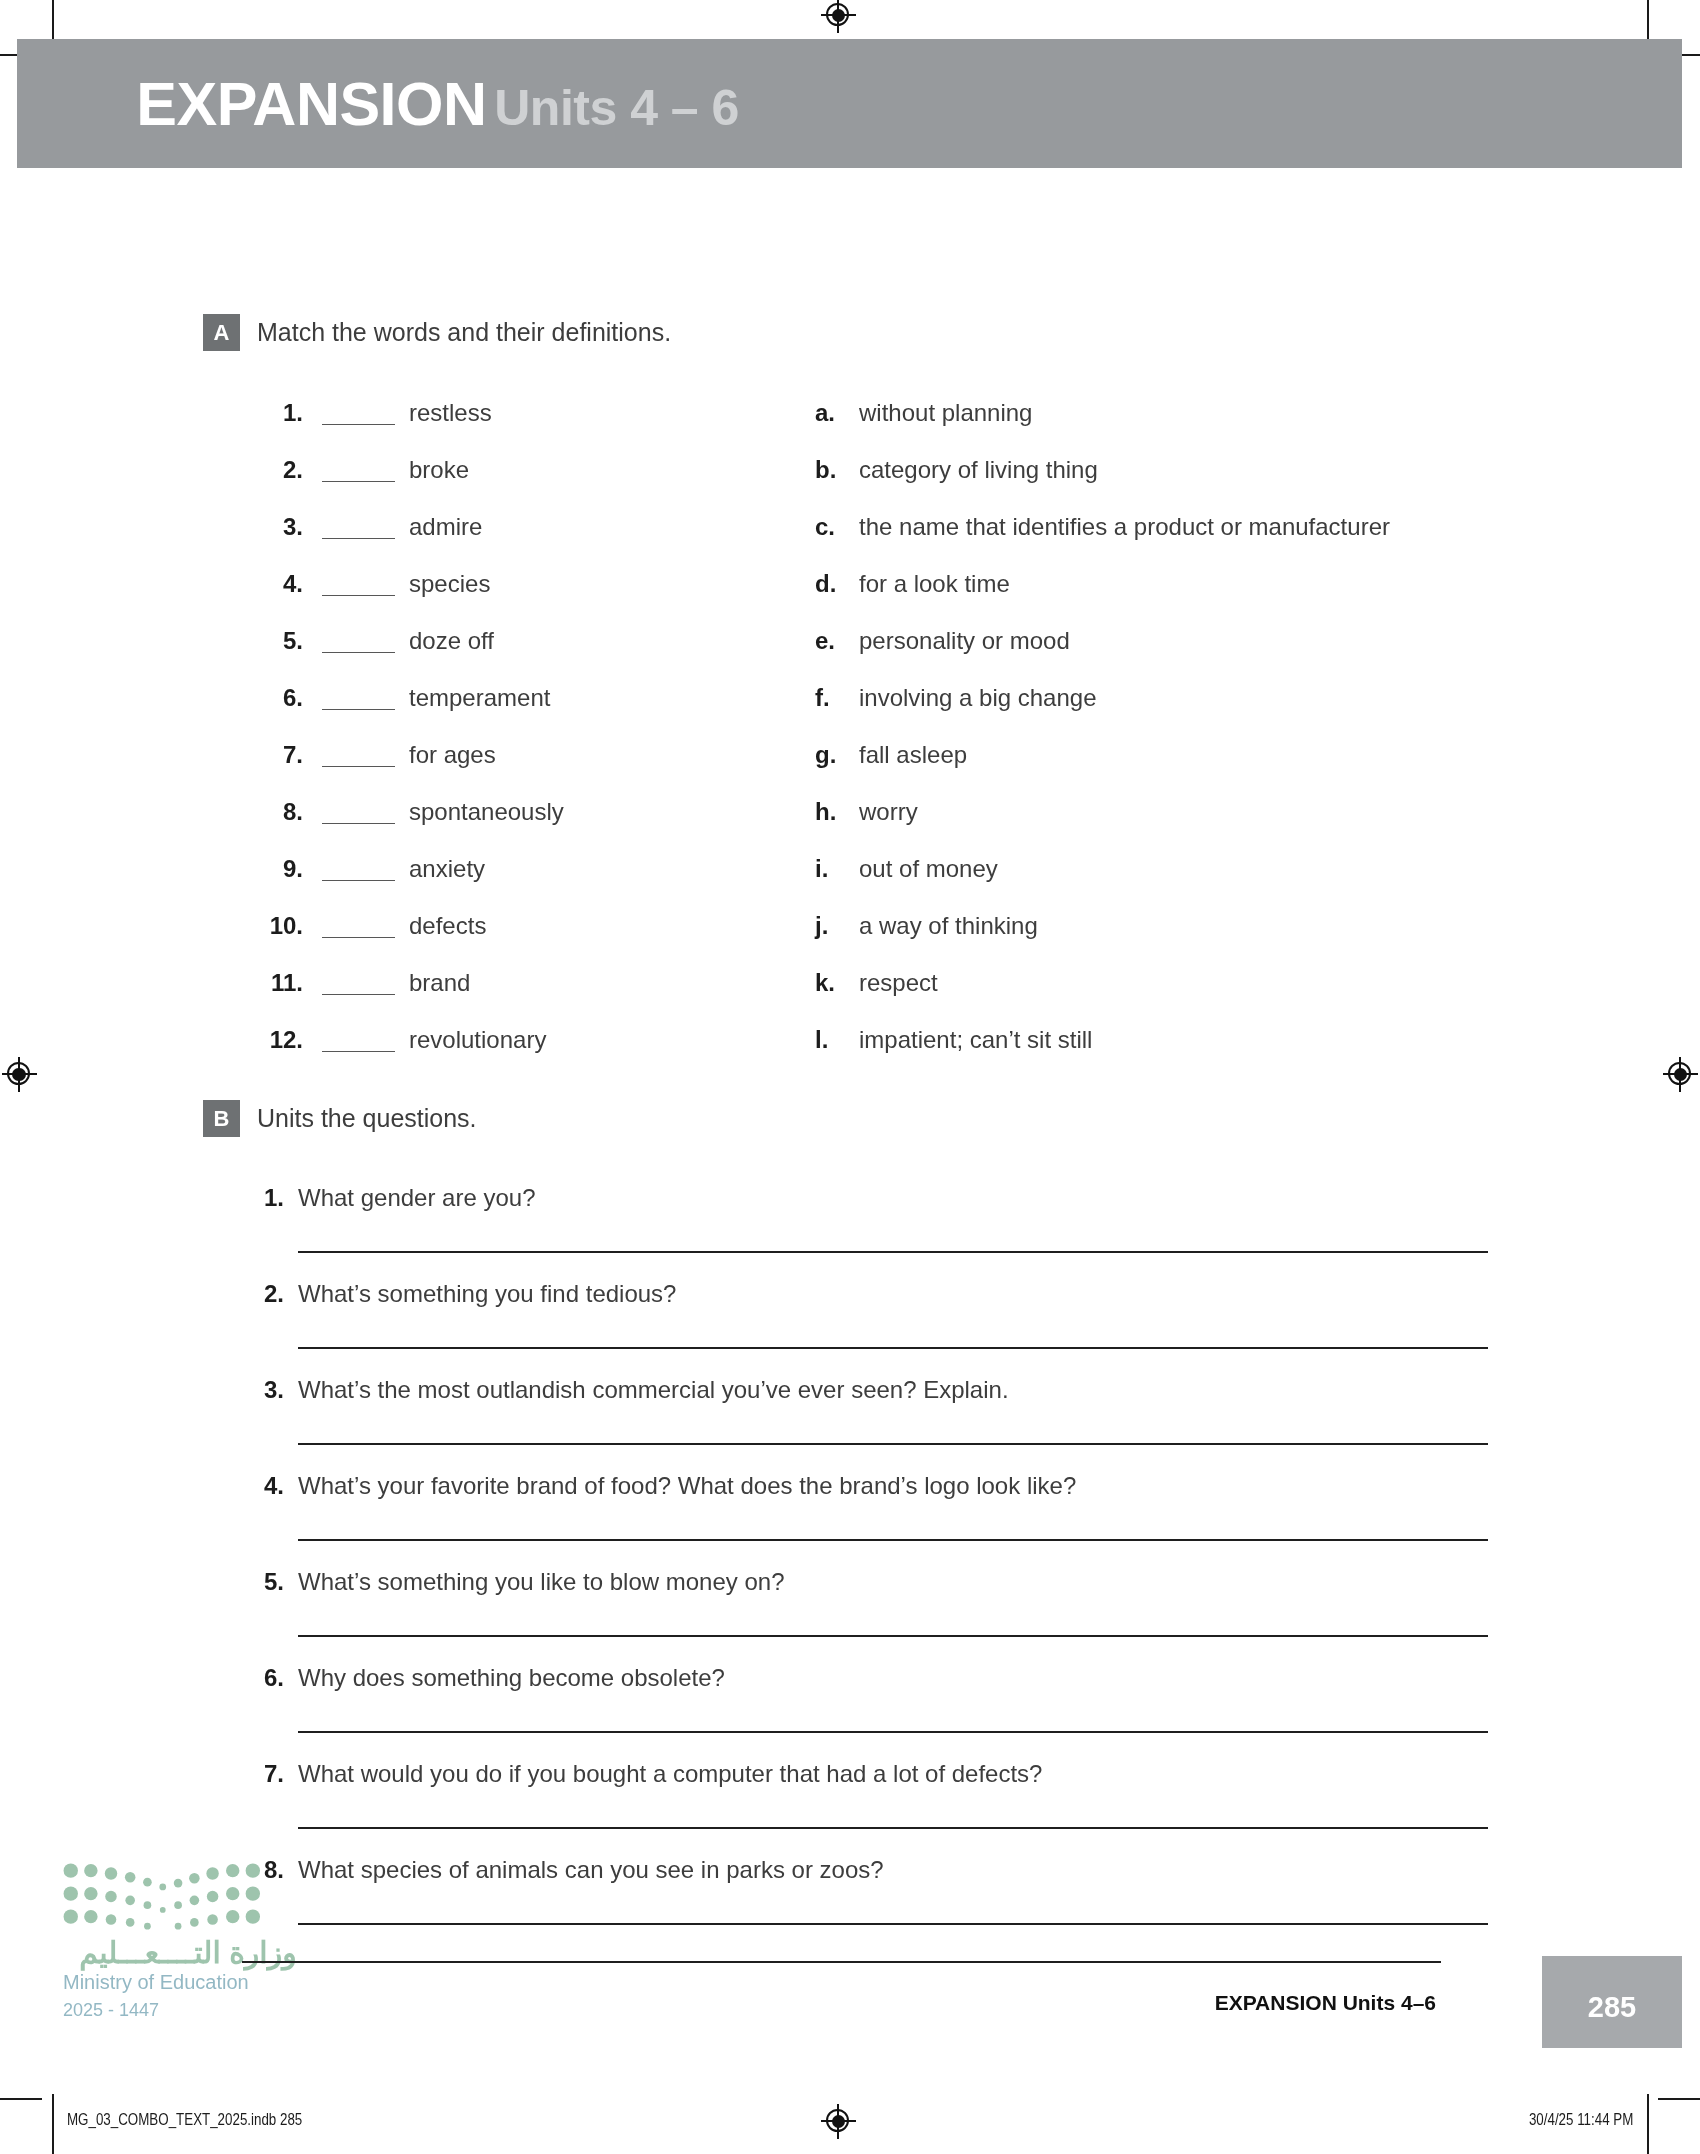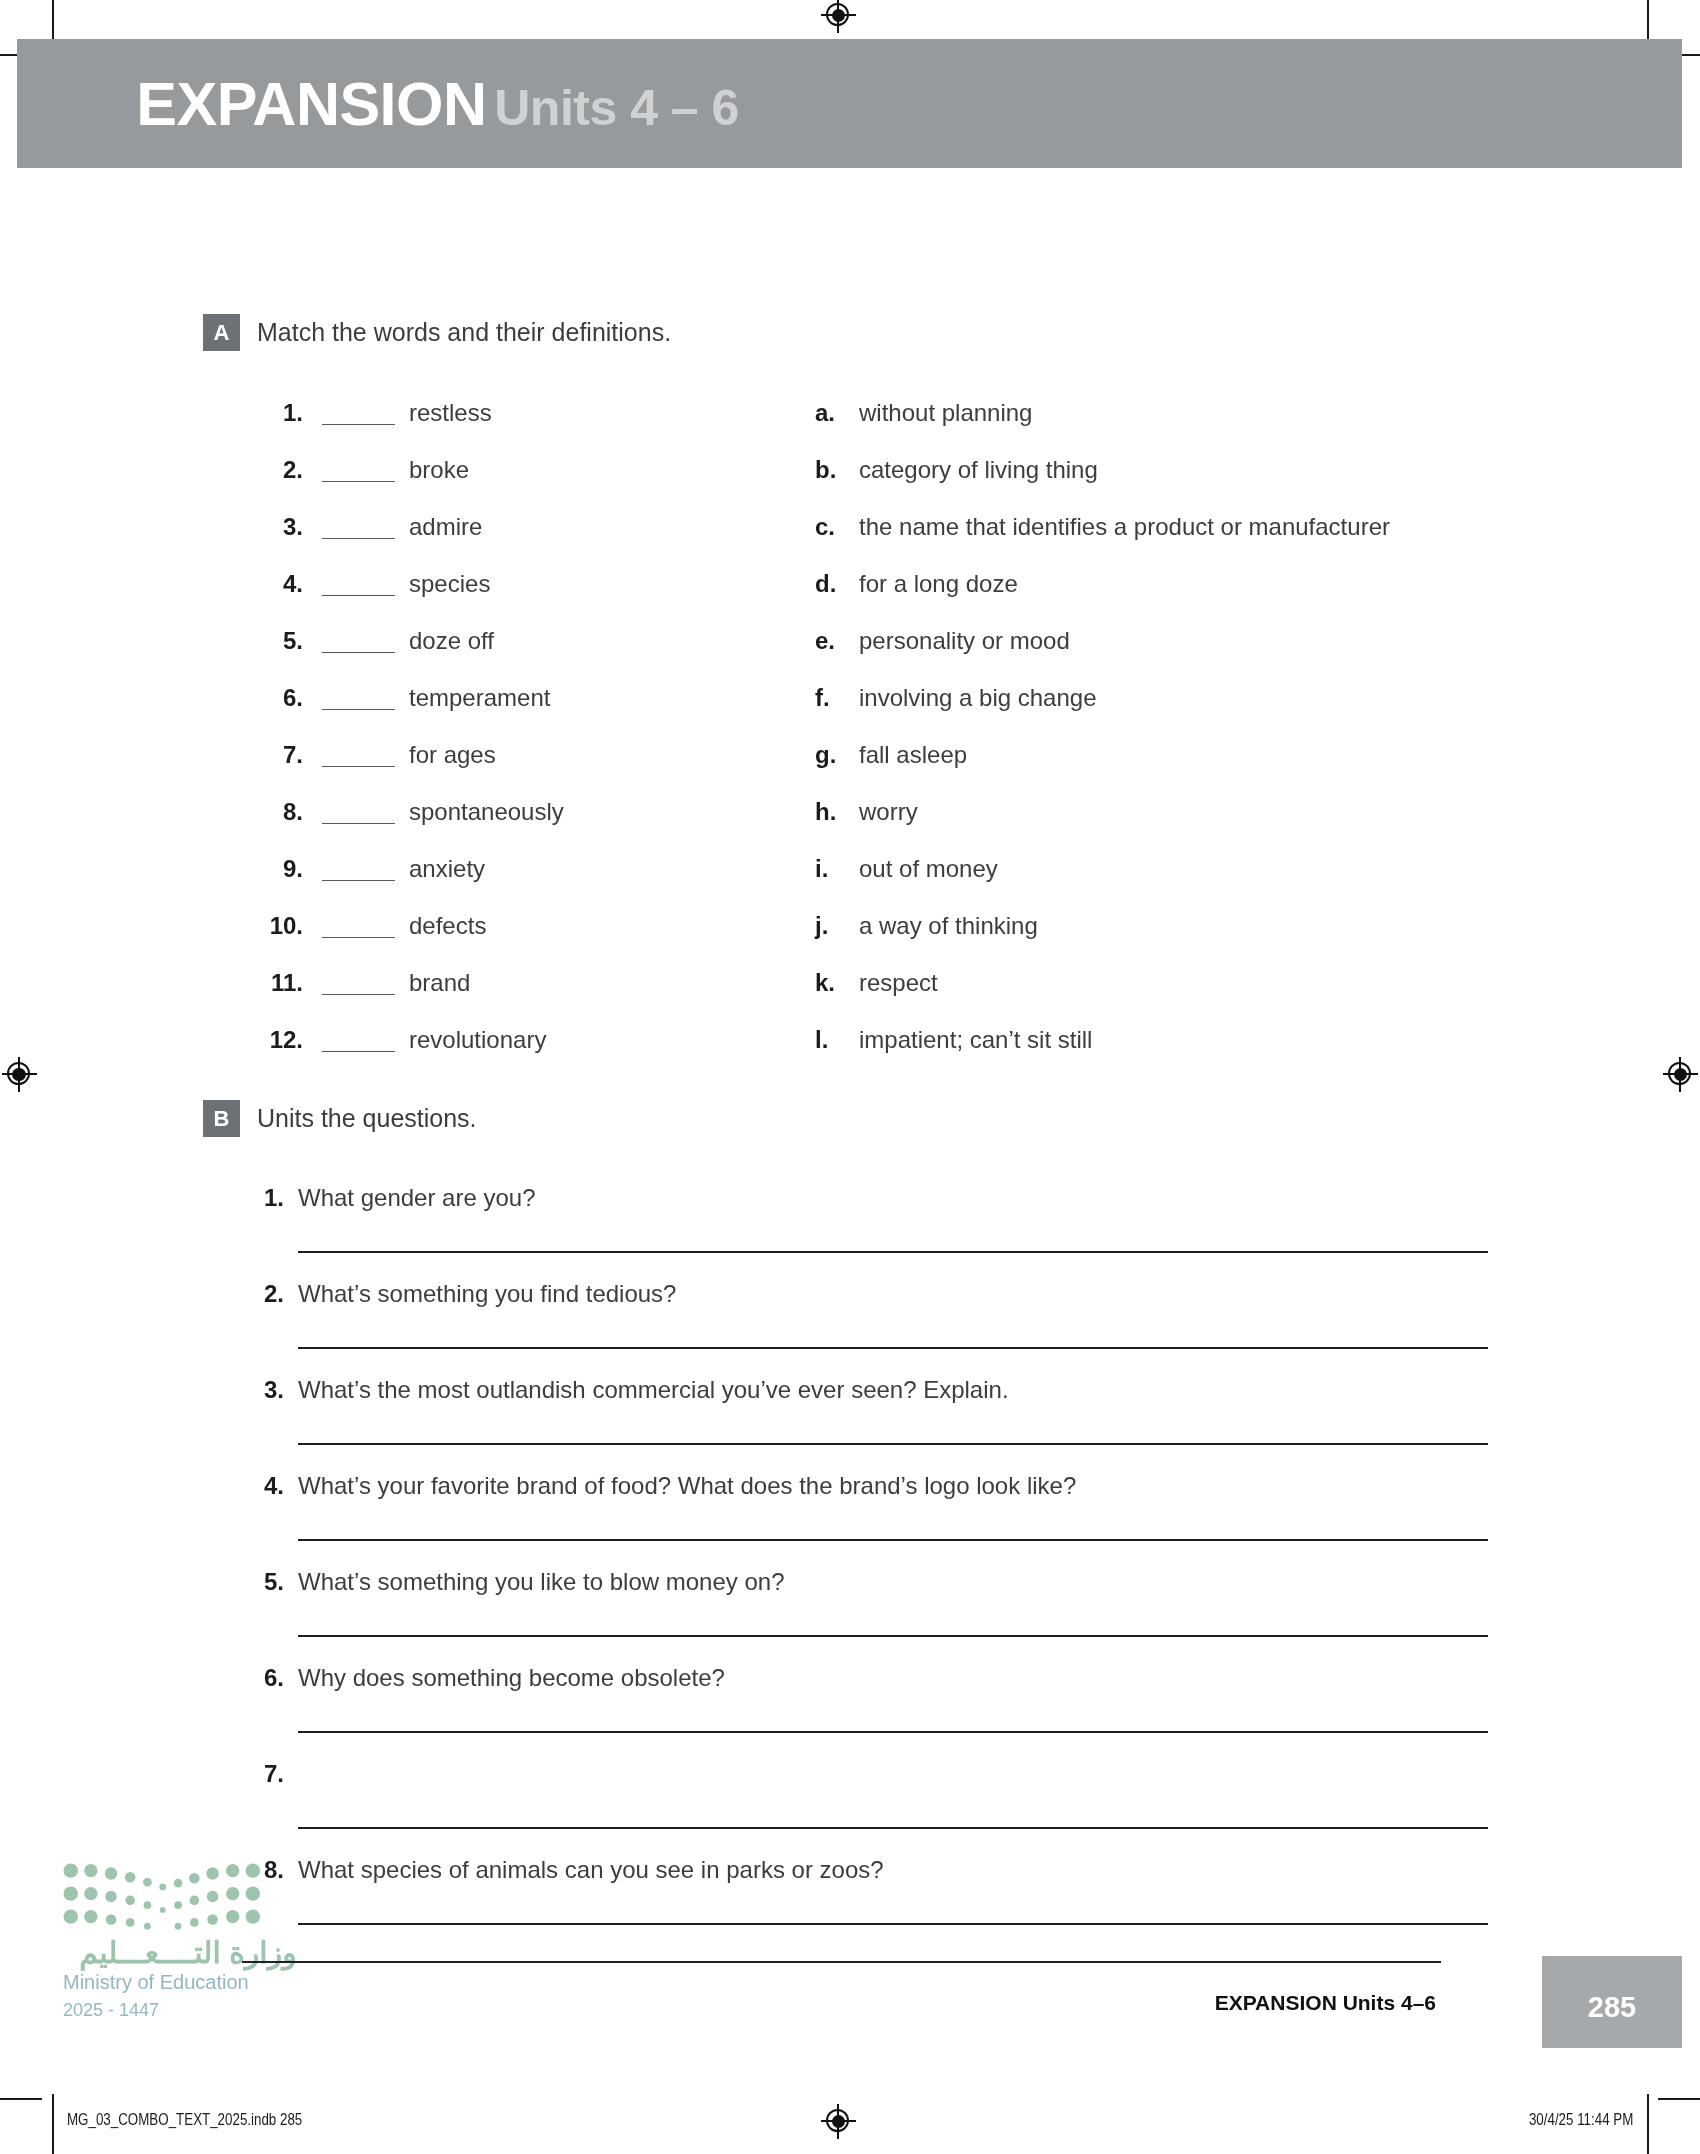--- a/index.html
+++ b/index.html
@@ -406,21 +406,21 @@
       <div class="def-row">
         <span class="letter">b.</span>
         <span class="text">category of living thing</span>
       </div>
       <div class="def-row">
         <span class="letter">c.</span>
         <span class="text">the name that identifies a product or manufacturer</span>
       </div>
       <div class="def-row">
         <span class="letter">d.</span>
-        <span class="text">for a long doze</span>
+        <span class="text">for a look time</span>
       </div>
       <div class="def-row">
         <span class="letter">e.</span>
         <span class="text">personality or mood</span>
       </div>
       <div class="def-row">
         <span class="letter">f.</span>
         <span class="text">involving a big change</span>
       </div>
       <div class="def-row">
@@ -482,20 +482,21 @@
         <span class="qtext">What’s something you like to blow money on?</span>
         <span class="answer-line"></span>
       </div>
       <div class="q-block">
         <span class="qnum">6.</span>
         <span class="qtext">Why does something become obsolete?</span>
         <span class="answer-line"></span>
       </div>
       <div class="q-block">
         <span class="qnum">7.</span>
+        <span class="qtext">What would you do if you bought a computer that had a lot of defects?</span>
         <span class="answer-line"></span>
       </div>
       <div class="q-block">
         <span class="qnum">8.</span>
         <span class="qtext">What species of animals can you see in parks or zoos?</span>
         <span class="answer-line"></span>
       </div>
     </div>
 
   <div id="ministry-logo">

